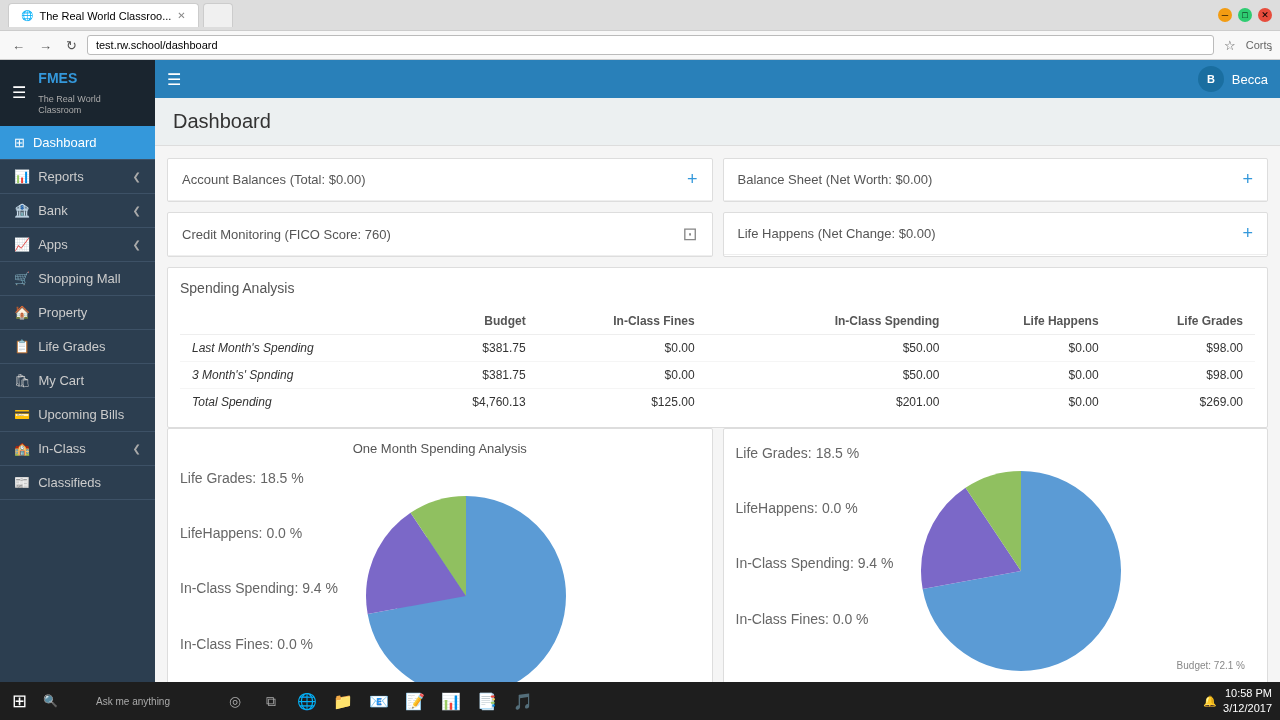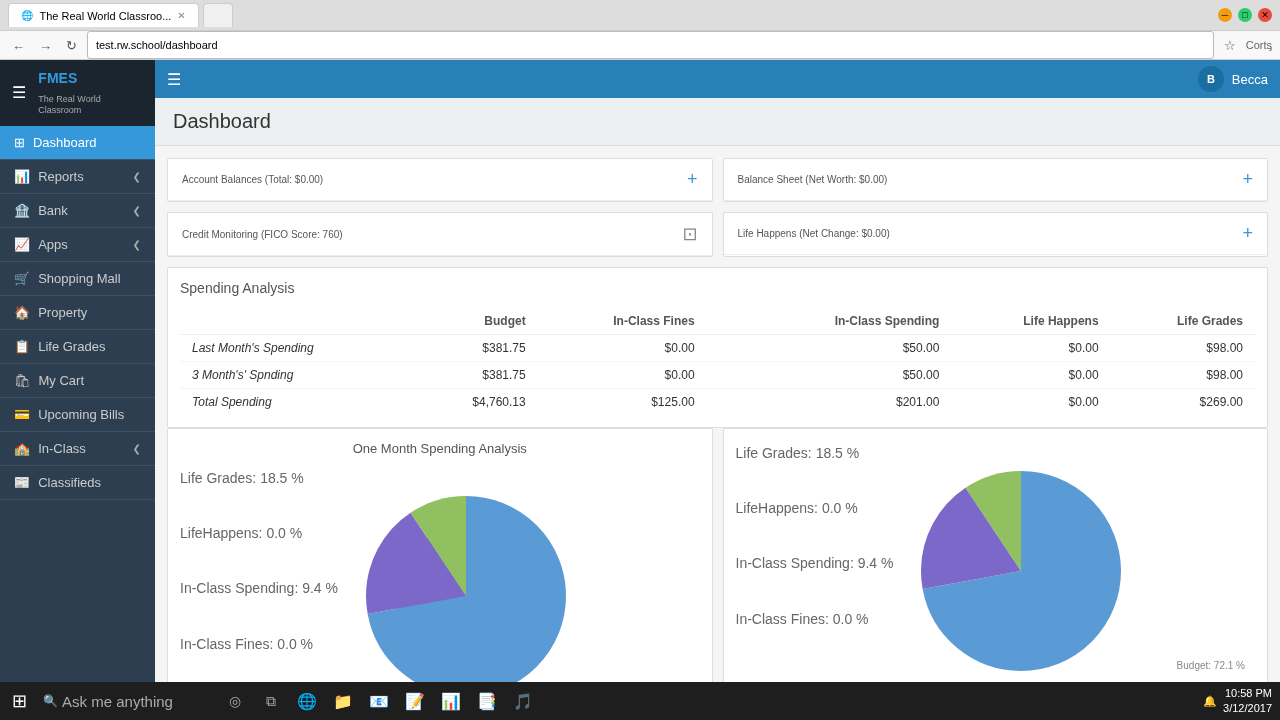--- a/index.html
+++ b/index.html
@@ -10,21 +10,21 @@
     .browser-titlebar { background: #ddd; height: 30px; display: flex; align-items: center; padding: 0 8px; gap: 4px; }
     .browser-tab { background: #f0f0f0; border-radius: 4px 4px 0 0; padding: 4px 12px; font-size: 11px; display: flex; align-items: center; gap: 6px; height: 24px; border: 1px solid #ccc; border-bottom: none; }
     .browser-tab.active { background: white; }
     .tab-close { font-size: 10px; color: #888; cursor: pointer; }
     .win-btn { width: 14px; height: 14px; border-radius: 50%; cursor: pointer; font-size: 9px; display: flex; align-items: center; justify-content: center; }
     .win-close { background: #e74c3c; }
     .win-min { background: #f39c12; }
     .win-max { background: #2ecc71; }
     .browser-navbar { background: #f8f8f8; height: 30px; display: flex; align-items: center; padding: 0 8px; gap: 6px; border-top: 1px solid #ccc; border-bottom: 1px solid #ccc; }
     .nav-btn { background: none; border: none; cursor: pointer; font-size: 13px; color: #555; padding: 2px 4px; }
-    .address-bar { flex: 1; height: 28px; border: 1px solid #bbb; border-radius: 3px; padding: 0 8px; font-size: 11px; background: white; }
+    .address-bar { flex: 1; height: 20px; border: 1px solid #bbb; border-radius: 3px; padding: 0 8px; font-size: 11px; background: white; }
     .bookmarks-bar { background: #f0f0f0; height: 22px; display: flex; align-items: center; padding: 0 8px; gap: 10px; border-bottom: 1px solid #ccc; font-size: 11px; overflow: hidden; }
     .bookmark-item { color: #333; text-decoration: none; white-space: nowrap; }
 
     
     .app-container { display: flex; height: calc(720px - 82px); }
 
     
     .sidebar { width: 155px; background: #2c3e50; color: white; display: flex; flex-direction: column; flex-shrink: 0; }
     .sidebar-header { background: #1a252f; padding: 10px 12px; display: flex; align-items: center; gap: 8px; }
     .sidebar-logo { color: #3498db; font-weight: bold; font-size: 14px; }
@@ -42,21 +42,21 @@
     .top-bar { background: #2980b9; display: flex; align-items: center; justify-content: space-between; padding: 0 12px; height: 38px; }
     .top-bar-left { display: flex; align-items: center; gap: 8px; }
     .top-bar-right { display: flex; align-items: center; gap: 8px; color: white; font-size: 13px; }
     .user-avatar { background: #1a6ea0; border-radius: 50%; width: 26px; height: 26px; display: flex; align-items: center; justify-content: center; font-size: 11px; font-weight: bold; }
 
     
     .dashboard-body { padding: 12px; }
     .row-panels { display: flex; gap: 10px; margin-bottom: 10px; }
     .panel { flex: 1; background: white; border: 1px solid #ddd; border-radius: 2px; }
     .panel-header { display: flex; align-items: center; justify-content: space-between; padding: 10px 14px; border-bottom: 1px solid #eee; cursor: pointer; }
-    .panel-title { font-size: 10px; color: #555; }
+    .panel-title { font-size: 13px; color: #555; }
     .panel-add-btn { color: #3498db; font-size: 18px; font-weight: 300; cursor: pointer; background: none; border: none; }
 
     
     .spending-section { background: white; border: 1px solid #ddd; border-radius: 2px; margin-bottom: 0; padding: 12px; }
     .spending-title { font-size: 14px; color: #555; margin-bottom: 12px; }
     .spending-table { width: 100%; border-collapse: collapse; }
     .spending-table th { text-align: right; padding: 6px 12px; font-size: 12px; color: #555; font-weight: 600; border-bottom: 1px solid #eee; }
     .spending-table th:first-child { text-align: left; }
     .spending-table td { text-align: right; padding: 6px 12px; font-size: 12px; color: #333; border-bottom: 1px solid #f5f5f5; }
     .spending-table td:first-child { text-align: left; font-style: italic; }
@@ -356,21 +356,21 @@
 
     </div>
   </div>
 </div>
 
 <div class="taskbar">
   <div class="taskbar-left">
     <button class="start-btn">⊞</button>
     <div class="taskbar-app" style="width:180px;justify-content:flex-start;gap:4px;padding:0 8px;">
       <span style="color:#aaa;font-size:12px;">🔍</span>
-      <span style="color:#aaa;font-size:15px;">Ask me anything</span>
+      <span style="color:#aaa;font-size:10px;margin-left:34px;">Ask me anything</span>
     </div>
     <div class="taskbar-app">
       <span style="color:#aaa;font-size:14px;">◎</span>
     </div>
     <div class="taskbar-app">
       <span style="color:#aaa;font-size:14px;">⧉</span>
     </div>
     <div class="taskbar-app">
       <span style="font-size:16px;">🌐</span>
     </div>

